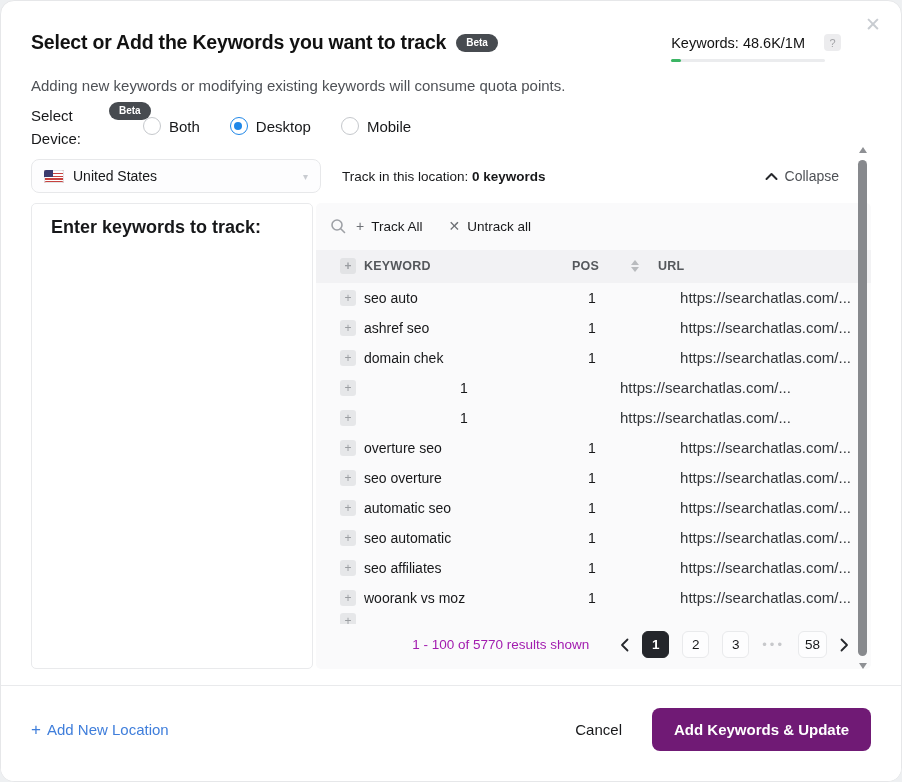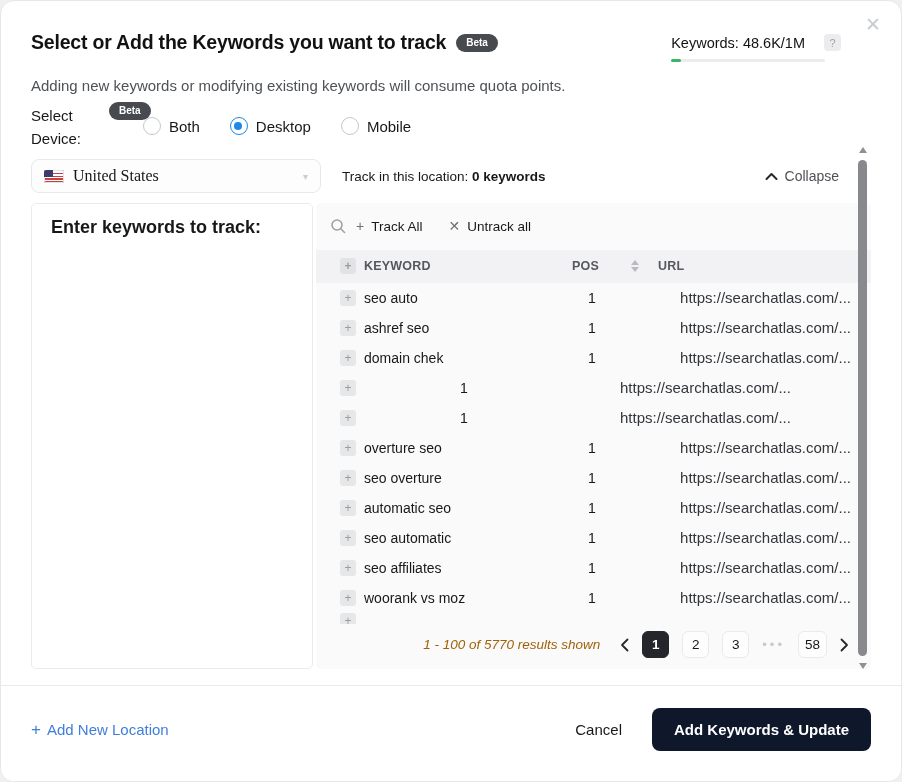--- a/index.html
+++ b/index.html
@@ -29,21 +29,21 @@
   .radio-item { display:flex; align-items:center; gap:8px; cursor:pointer; }
   .radio-circle { width:18px; height:18px; border-radius:50%; border:1.5px solid #c5c8cc; background:#fff; position:relative; }
   .radio-item.selected .radio-circle { border-color:#1f87e8; }
   .radio-item.selected .radio-circle::after { content:""; position:absolute; left:3.5px; top:3.5px; width:8px; height:8px; border-radius:50%; background:#1f87e8; }
   .radio-label { font-size:15px; color:#17181a; }
   
   .location-row { margin-top:9px; display:flex; align-items:center; }
   .loc-select { width:290px; height:34px; border:1px solid #e7e8ea; background:#fdfdfe; border-radius:8px; display:flex; align-items:center; padding:0 12px; gap:9px; cursor:pointer; }
   .flag { width:20px; height:13px; border-radius:2px; position:relative; overflow:hidden; background:repeating-linear-gradient(180deg,#c7423f 0 1.4px,#fff 1.4px 2.8px); box-shadow:0 0 0 1px #e3e4e6 inset; }
   .flag::after { content:""; position:absolute; left:0; top:0; width:9px; height:7px; background:#3c3b6e; }
-  .loc-text { font-size:16px; color:#17181a; flex:1;font-family:Liberation Serif, serif; }
+  .loc-text { font-size:14px; color:#17181a; flex:1; }
   .loc-caret { color:#c9ccd1; font-size:10px; }
   .track-info { margin-left:21px; font-size:13.5px; color:#17181a; }
   .track-info b { font-weight:bold; }
   .collapse-btn { margin-left:auto; margin-right:32px; display:flex; align-items:center; gap:7px; cursor:pointer; }
   .collapse-btn svg { stroke:#26282c; }
   .collapse-label { font-size:14px; color:#4e5156; }
   
   .main-row { margin-top:10px; display:flex; gap:3px; height:466px; }
   .entry-panel { width:282px; background:#fff; border:1px solid #e9eaec; border-radius:5px; padding:13px 14px; }
   .entry-heading { font-size:18px; font-weight:bold; color:#17181a; margin:0 0 17px 5px; }
@@ -66,39 +66,39 @@
   .sort-down { border-top:5px solid #b9bbbe; }
   .trow { height:30px; }
   .cell-kw { font-size:14px; color:#17181a; }
   .cell-pos { font-size:14px; color:#17181a; text-align:center; }
   .cell-url { font-size:15px; color:#33363a; text-align:right; }
   .thead .col-url { text-align:left; }
   .partial-row { height:12px; overflow:hidden; }
   .inner-scroll { position:absolute; right:5px; top:86px; bottom:48px; width:6px; background:#eeeef0; border-radius:3px; }
   .inner-thumb { position:absolute; top:0; left:0; width:6px; height:36px; background:#bfc1c4; border-radius:3px; }
   .pagination { margin-top:auto; height:46px; display:flex; align-items:center; justify-content:flex-end; gap:13px; padding:0 22px 4px 0; }
-  .results-text { font-size:13.5px; color:#a16207; margin-right:7px;font-style:italic; }
+  .results-text { font-size:13.5px; color:#a21caf; margin-right:18px; }
   .pg-chevron { background:none; border:none; cursor:pointer; display:flex; align-items:center; }
   .pg-chevron svg { stroke:#26282c; }
   .pg-btn { min-width:27px; height:27px; border-radius:6px; font-size:13.5px; font-family:"Liberation Sans",sans-serif; display:flex; align-items:center; justify-content:center; cursor:pointer; background:#fdfdfe; border:1px solid #e9eaec; color:#17181a; padding:0 6px; }
   .pg-btn.active { background:#24262b; border-color:#24262b; color:#fff; font-weight:bold; }
   .pg-dots { color:#c7c8cb; font-size:13px; letter-spacing:3px; border:none; background:none; }
   
   .outer-scroll { position:absolute; right:33px; top:146px; height:522px; width:10px; }
   .outer-arrow-up, .outer-arrow-down { position:absolute; left:1px; width:0; height:0; border-left:4.5px solid transparent; border-right:4.5px solid transparent; }
   .outer-arrow-up { top:0; border-bottom:6px solid #8e9094; }
   .outer-arrow-down { bottom:0; border-top:6px solid #8e9094; }
   .outer-thumb { position:absolute; top:13px; bottom:13px; left:0; width:9px; background:#87898d; border-radius:5px; }
   
   .footer { position:absolute; left:0; right:0; bottom:0; height:96px; border-top:1px solid #e9eaec; display:flex; align-items:center; justify-content:space-between; padding:0 30px 8px 30px; background:#fff; }
   .add-loc { display:flex; align-items:center; gap:6px; color:#3f7edb; font-size:15px; cursor:pointer; }
   .add-loc-plus { font-size:17px; }
   .footer-right { display:flex; align-items:center; gap:30px; }
   .cancel-btn { font-size:15px; color:#17181a; background:none; border:none; cursor:pointer; font-family:"Liberation Sans",sans-serif; }
-  .submit-btn { background:#0f172a; color:#fff; font-size:15px; font-weight:bold; border:none; border-radius:8px; padding:13px 22px; cursor:pointer; font-family:"Liberation Sans",sans-serif; }
+  .submit-btn { background:#701a75; color:#fff; font-size:15px; font-weight:bold; border:none; border-radius:8px; padding:13px 22px; cursor:pointer; font-family:"Liberation Sans",sans-serif; }
 </style>
 </head>
 <body>
 
 <div class="modal">
 
   <span class="close-x">✕</span>
 
   <div class="header-row">
     <div class="title-wrap">

